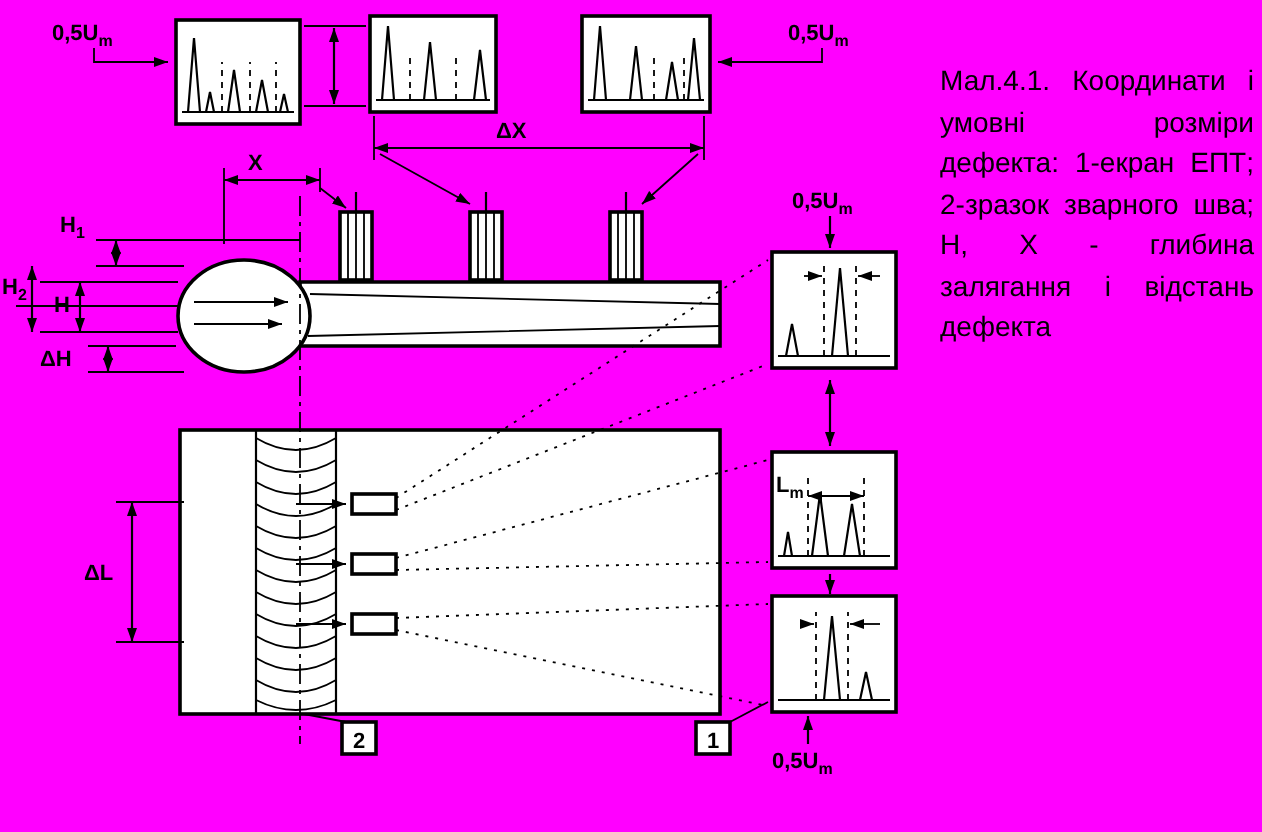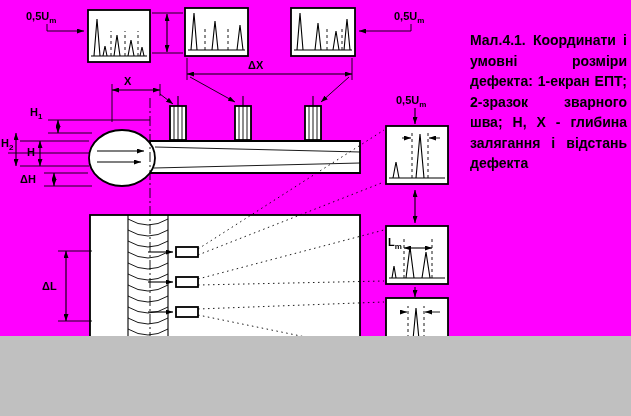--- a/index.html
+++ b/index.html
@@ -1,28 +1,28 @@
 <!DOCTYPE html>
 <html><head>
 <meta charset="utf-8">
 <style>
   html,body{margin:0;padding:0;background:#c0c0c0;}
-  .canvas{position:relative;width:631px;height:336px;background:#FF00FF;overflow:hidden;
+  .canvas{position:relative;width:631px;height:416px;background:#FF00FF;overflow:hidden;
           font-family:"Liberation Sans",sans-serif;}
   svg{position:absolute;left:0;top:0;}
   svg text{font-family:"Liberation Sans",sans-serif;font-weight:bold;font-size:11px;fill:#000;}
   svg .sub{font-size:8px;}
   .s{stroke:#000;fill:none;stroke-width:1.1;}
   .thin{stroke-width:0.9;}
   .panel{fill:#fff;stroke:#000;stroke-width:1.8;}
   .dash{stroke-dasharray:3 3;}
   .dot{stroke-dasharray:1.5 3.5;}
   .dashdot{stroke-dasharray:10 3 2 3;}
   .caption{position:absolute;left:470px;top:30px;width:157px;color:#000;
-           font-weight:bold;font-size:14px;line-height:20.5px;text-align:justify;}
+           font-weight:normal;font-size:14px;line-height:20.5px;text-align:justify;}
   .caption .hl{background:#fff;}
 </style>
 </head>
 <body>
 
 <div class="canvas">
 
 <svg width="631" height="416" viewBox="0 0 631 416">
   <defs>
     <marker id="arr" viewBox="0 0 7 5" refX="7" refY="2.5" markerWidth="7" markerHeight="5" orient="auto-start-reverse" markerUnits="userSpaceOnUse">

